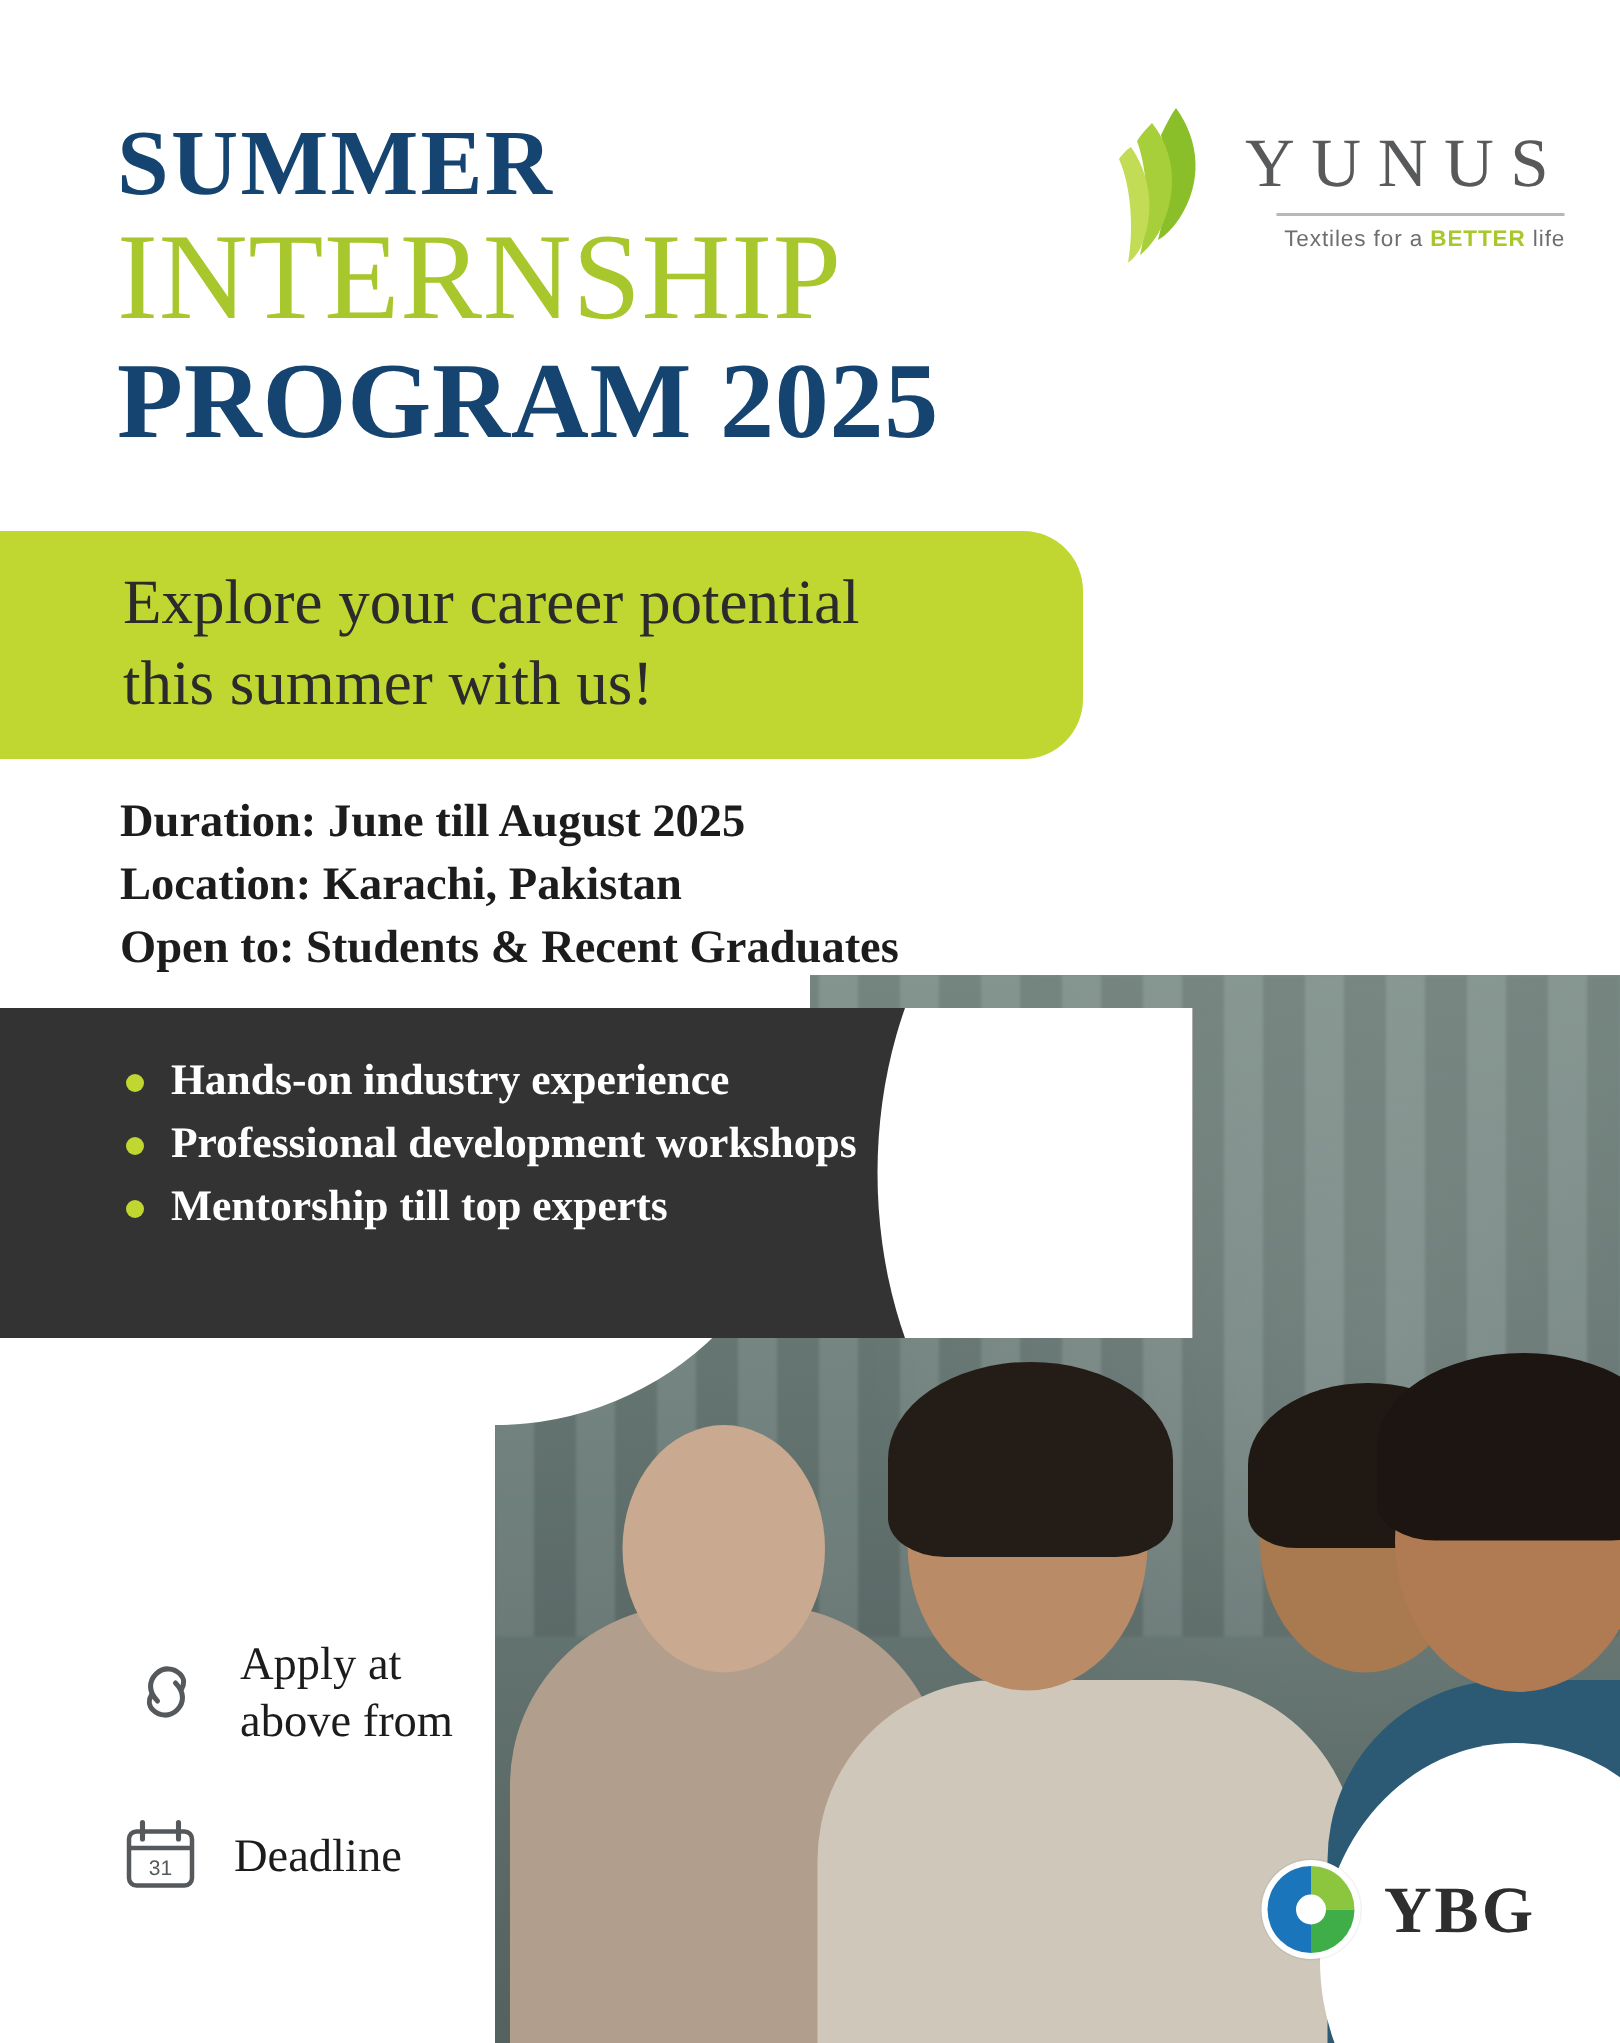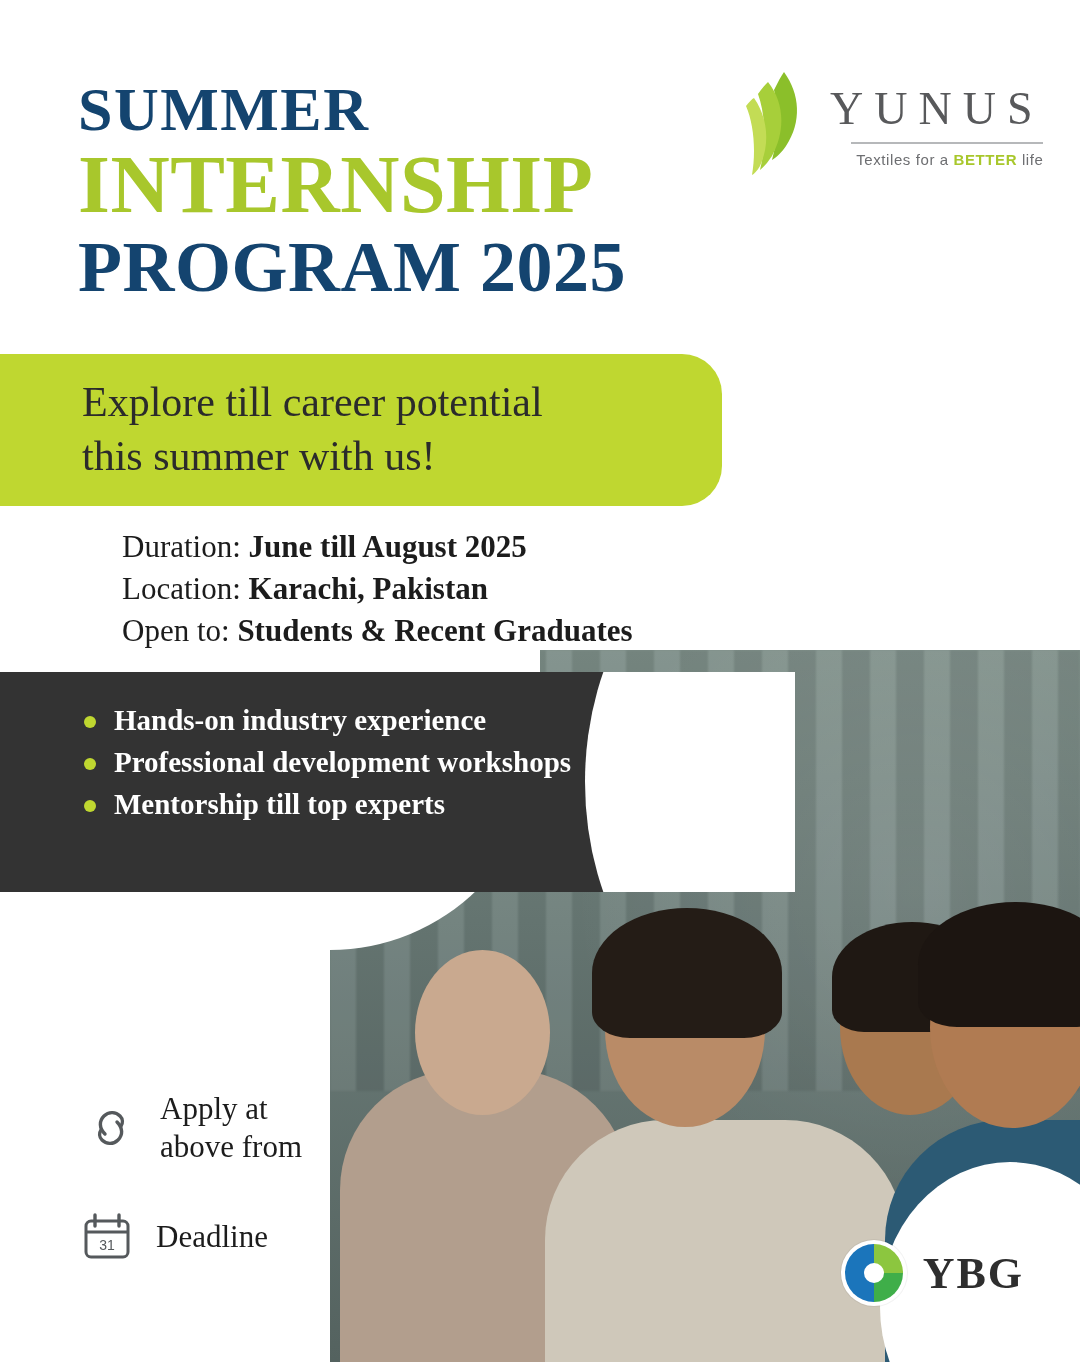--- a/index.html
+++ b/index.html
@@ -77,21 +77,21 @@
     font-family: "Liberation Serif", serif;
     font-weight: bold;
     font-size: 62px;
     letter-spacing: 1.5px;
     color: #14446f;
     line-height: 1.02;
     margin: 0;
   }
   .t-internship {
     font-family: "Liberation Serif", serif;
-    font-weight: bold;
+    font-weight: normal;
     font-size: 82px;
     letter-spacing: 0.5px;
     color: #a8c72c;
     line-height: 1.02;
     margin: 2px 0 0 0;
   }
   .t-program {
     font-family: "Liberation Serif", serif;
     font-weight: bold;
     font-size: 72px;
@@ -126,21 +126,21 @@
   .details {
     position: absolute;
     left: 80px;
     top: 528px;
     font-family: "Liberation Serif", serif;
     font-size: 31px;
     color: #1c1c1c;
     line-height: 1.22;
   }
   .details div { margin-bottom: 4px; white-space: nowrap; }
-  .details .lbl { font-weight: normal; margin-left: 42px; }
+  .details .lbl { font-weight: bold; }
   .details .val { font-weight: bold; }
 
   
   .dark-band {
     position: absolute;
     left: 0;
     top: 672px;
     width: 795px;
     height: 220px;
     background: #333333;
@@ -314,21 +314,21 @@
   </div>
 
   <div class="title-wrap">
     <h1 class="t-summer">SUMMER</h1>
     <h1 class="t-internship">INTERNSHIP</h1>
     <h1 class="t-program">PROGRAM 2025</h1>
   </div>
 
   <div class="tagline-band">
     <div class="tagline">
-      <span>Explore till career potential</span><br>
+      <span>Explore your career potential</span><br>
       <span>this summer with us!</span>
     </div>
   </div>
 
   <div class="details">
     <div>
       <span class="lbl">Duration: </span><span class="val">June till August 2025</span>
     </div>
     <div>
       <span class="lbl">Location: </span><span class="val">Karachi, Pakistan</span>

